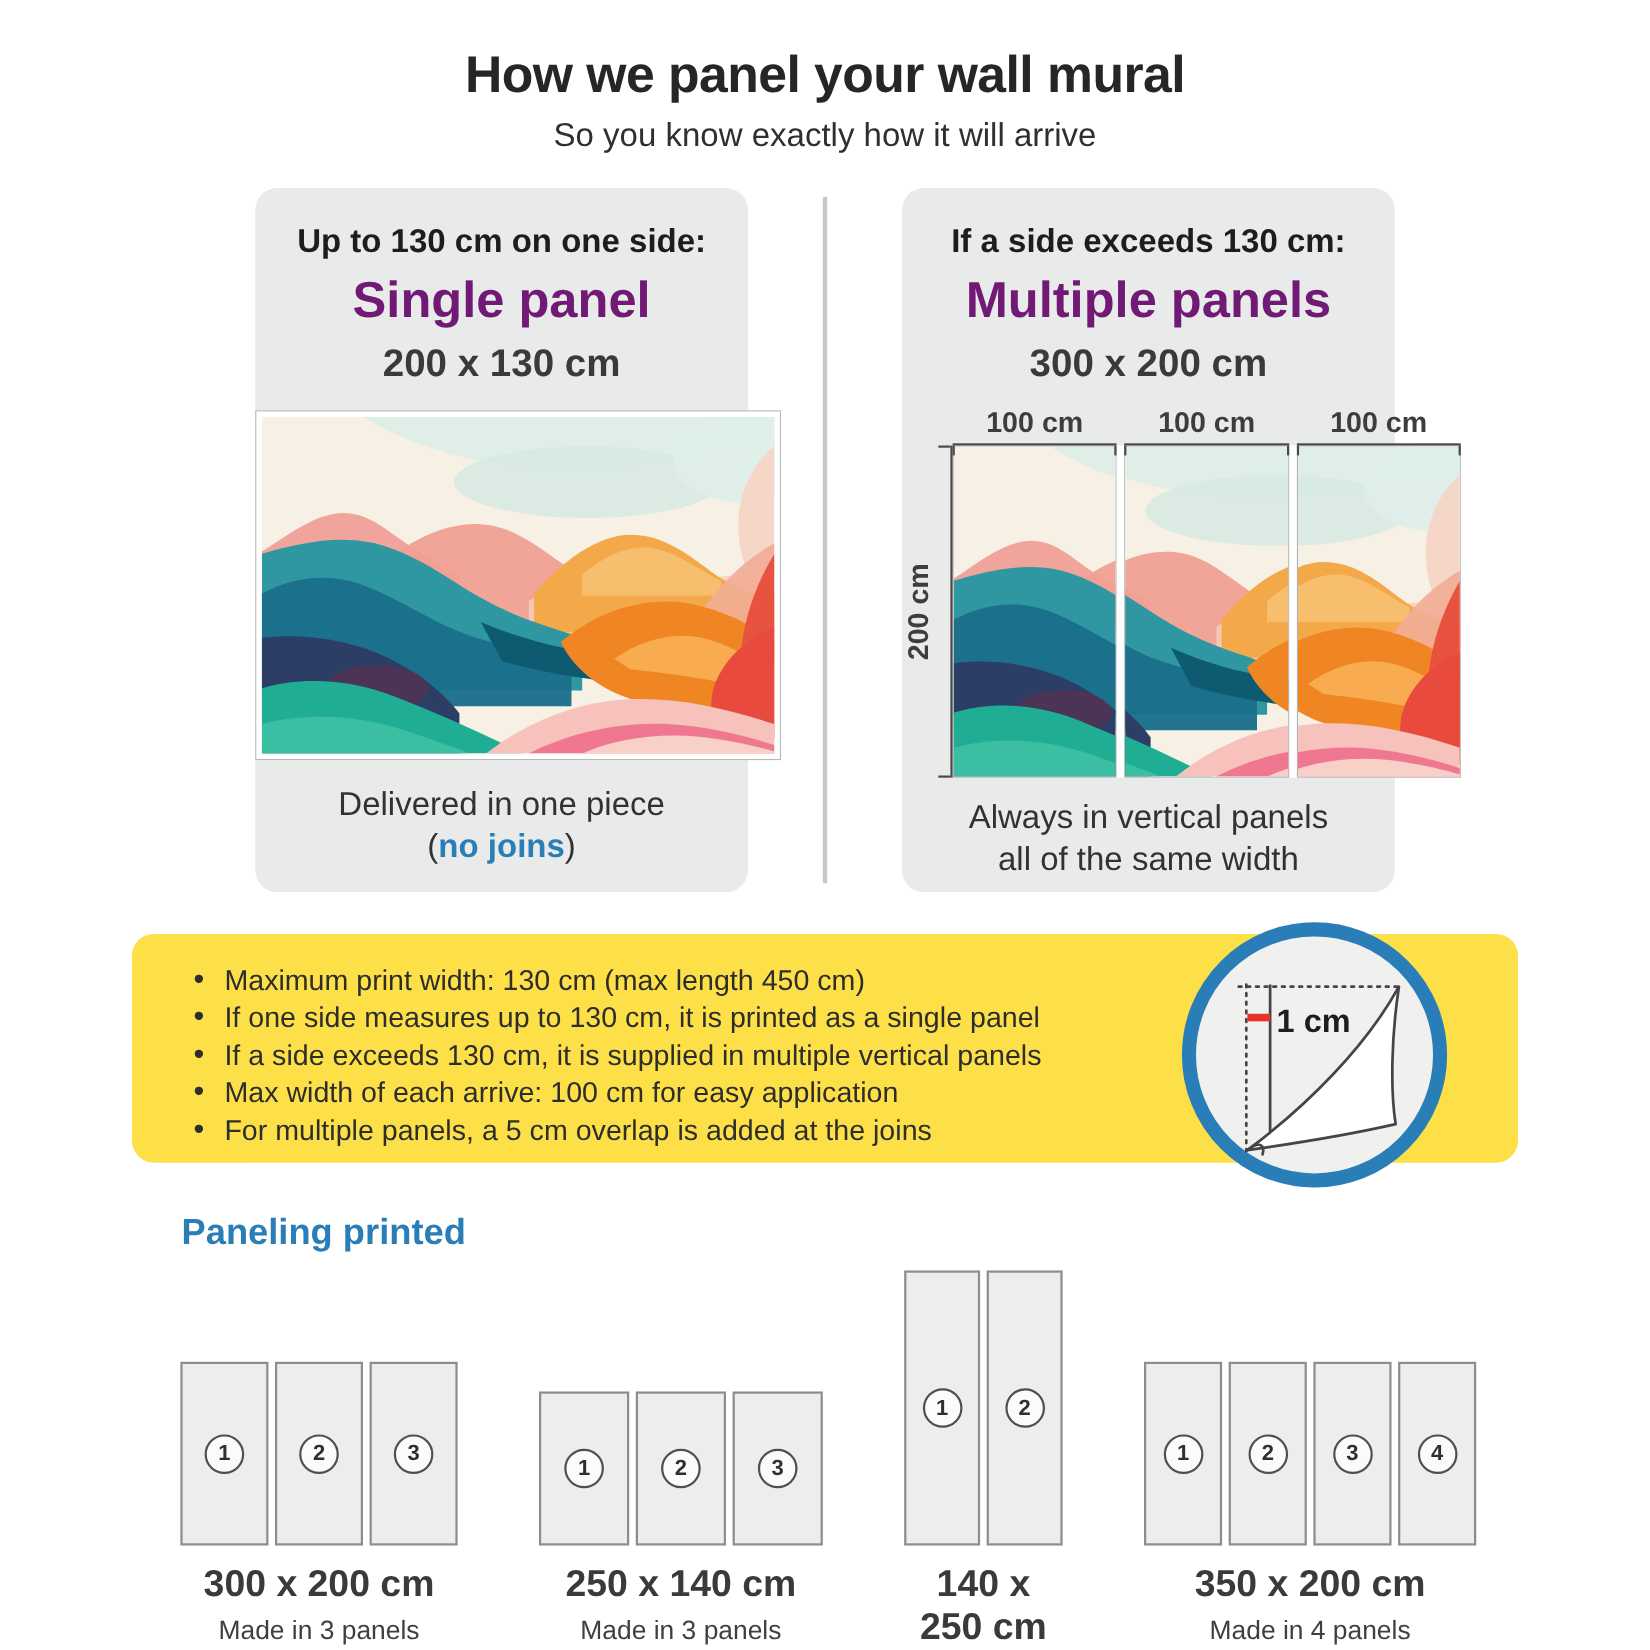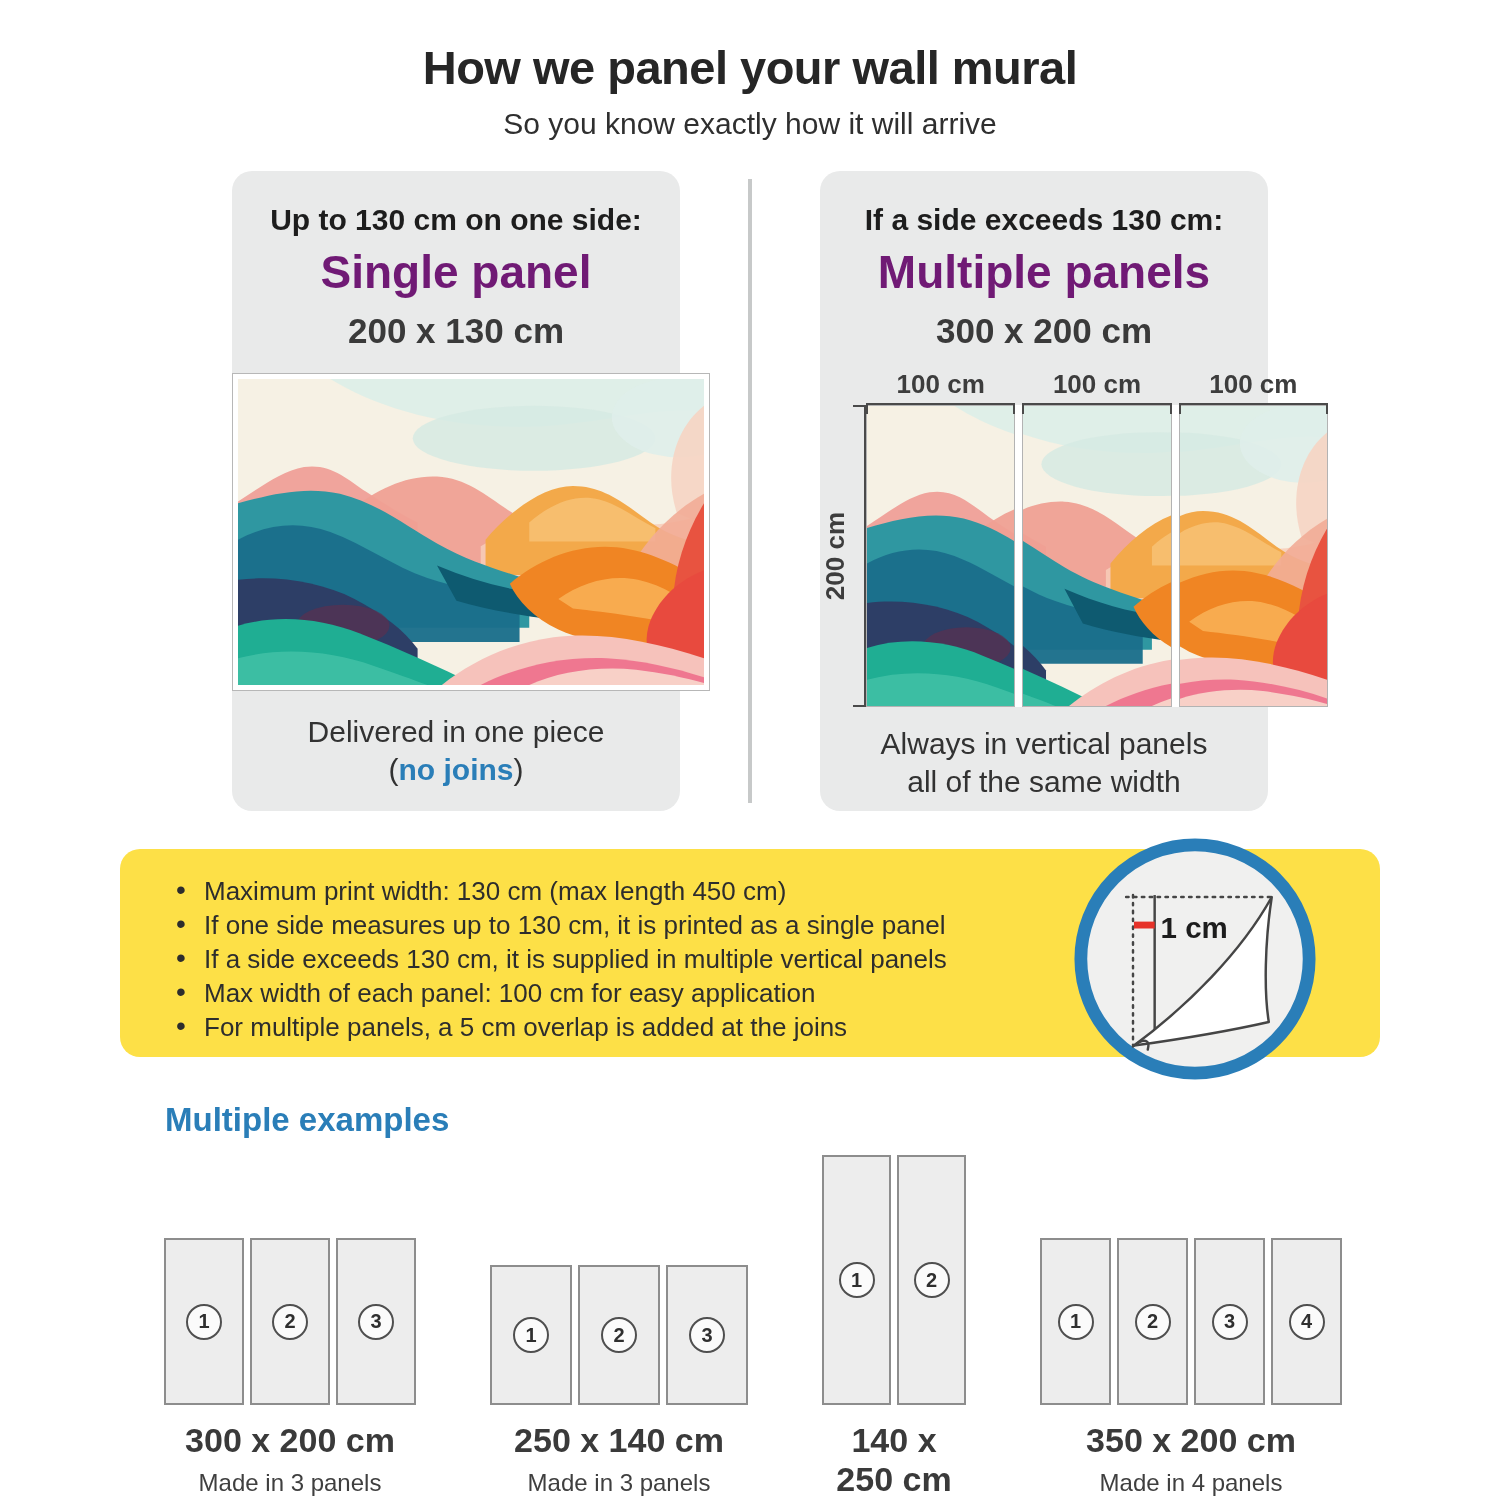--- a/index.html
+++ b/index.html
@@ -171,38 +171,38 @@
       <div class="caption first" style="margin-top:20px">Always in vertical panels</div>
       <div class="caption">all of the same width</div>
     </div>
   </div>
 
   <div class="notes">
     <ul>
       <li>Maximum print width: 130 cm (max length 450 cm)</li>
       <li>If one side measures up to 130 cm, it is printed as a single panel</li>
       <li>If a side exceeds 130 cm, it is supplied in multiple vertical panels</li>
-      <li>Max width of each panel: 100 cm for easy application</li>
+      <li>Max width of each arrive: 100 cm for easy application</li>
       <li>For multiple panels, a 5 cm overlap is added at the joins</li>
     </ul>
     <div class="overlap-badge">
       <svg viewBox="0 0 250 250">
         <circle cx="125" cy="125" r="116" fill="#f0f0ef" stroke="#2a7eb8" stroke-width="13"></circle>
         <path d="M55,62 H205" fill="none" stroke="#454545" stroke-width="2.5" stroke-dasharray="2.5 5.5" stroke-linecap="round"></path>
         <path d="M62,60 V214" fill="none" stroke="#454545" stroke-width="2.5" stroke-dasharray="2.5 5.5" stroke-linecap="round"></path>
         <path d="M84,60 V208" fill="none" stroke="#454545" stroke-width="2.5"></path>
         <path d="M63,213 C118,172 172,118 203,62 C196,108 195,158 200,189 C156,199 106,207 63,213 Z" fill="#ffffff" stroke="#454545" stroke-width="2.5" stroke-linejoin="round"></path>
         <path d="M63,213 C73,205 80,207 77,217" fill="none" stroke="#454545" stroke-width="2.5" stroke-linecap="round"></path>
         <rect x="63" y="87" width="21" height="7" fill="#e63229"></rect>
         <text x="90" y="104" font-size="30" font-weight="bold" fill="#1d1d1d" font-family="Liberation Sans, sans-serif">1 cm</text>
       </svg>
     </div>
   </div>
 
-  <div class="ex-heading">Multiple examples</div>
+  <div class="ex-heading">Paneling printed</div>
 
   <div class="examples">
 
     <div class="figure f1">
       <div class="panels-area">
         <div class="ex-panel">
             <div class="num-circle">1</div>
           </div>
         <div class="ex-panel">
             <div class="num-circle">2</div>

